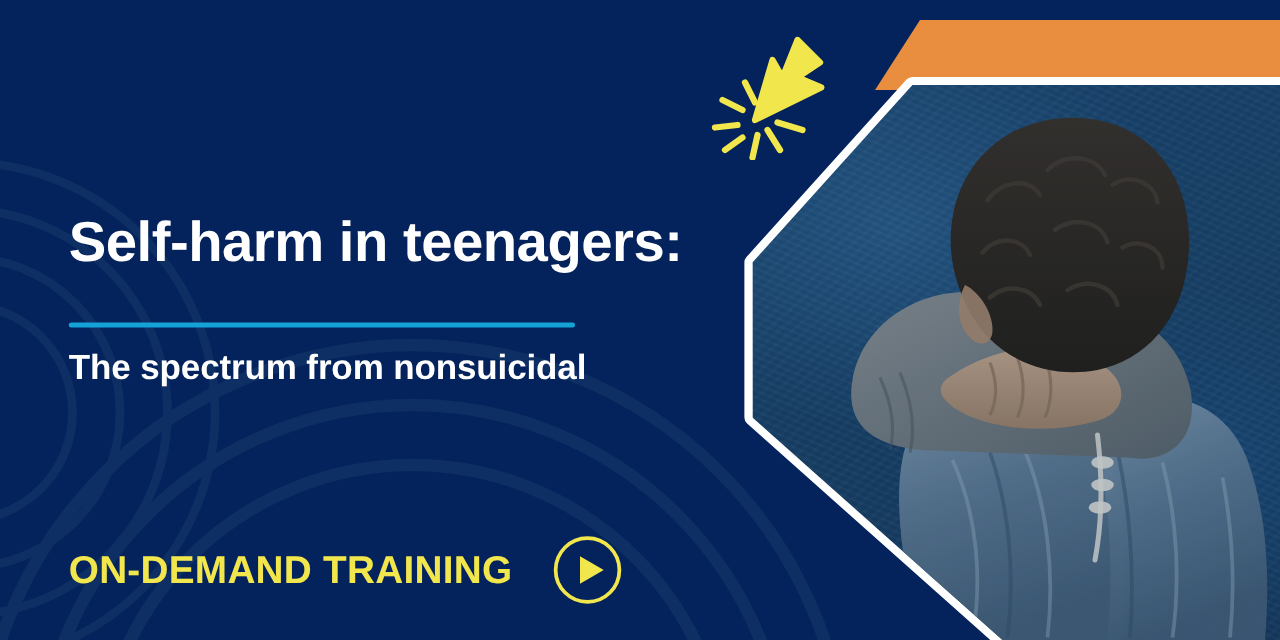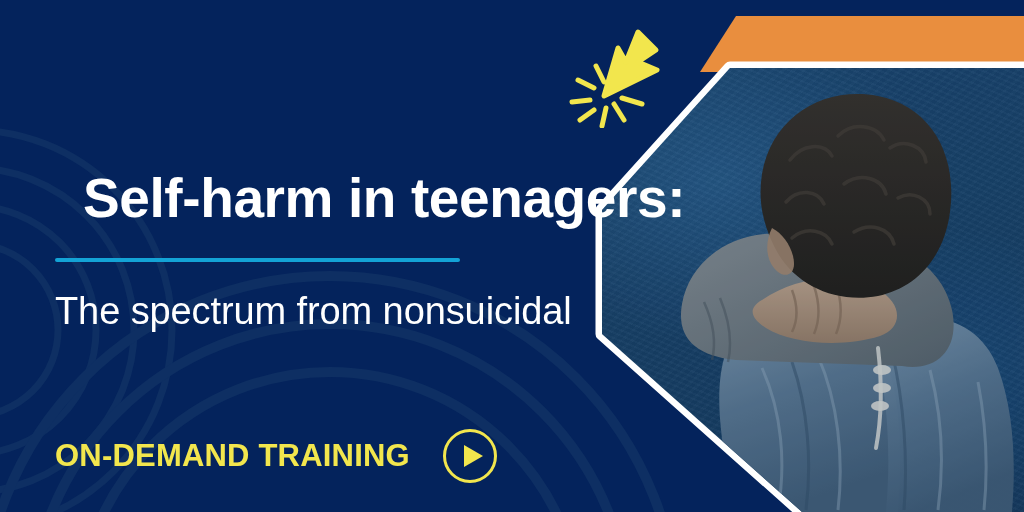--- a/index.html
+++ b/index.html
@@ -84,44 +84,43 @@
       repeating-linear-gradient(-41deg, rgba(255,255,255,.035) 0 3px, rgba(0,0,0,.04) 3px 7px);
   }
   .photo-figure { position: absolute; inset: 0; }
 
   
   .headline {
     position: absolute;
     left: 55px;
     top: 170px;
     color: #ffffff;
-    font-size: 55px;
+    font-size: 45px;
     font-weight: 700;
     letter-spacing: -0.4px;
     line-height: 1.05;
     white-space: nowrap;
-    margin-left: 28px;
   }
   .divider {
     position: absolute;
     left: 55px;
     top: 258px;
     width: 405px;
     height: 4px;
     background: #13A3D6;
     border-radius: 2px;
   }
   .subhead {
     position: absolute;
     left: 55px;
-    top: 288px;
+    top: 276px;
     width: 540px;
     color: #ffffff;
-    font-size: 38px;
-    font-weight: 400;
+    font-size: 28px;
+    font-weight: 700;
     line-height: 1.26;
     letter-spacing: -0.1px;
   }
 
   
   .cta {
     position: absolute;
     left: 55px;
     top: 428px;
     height: 56px;

